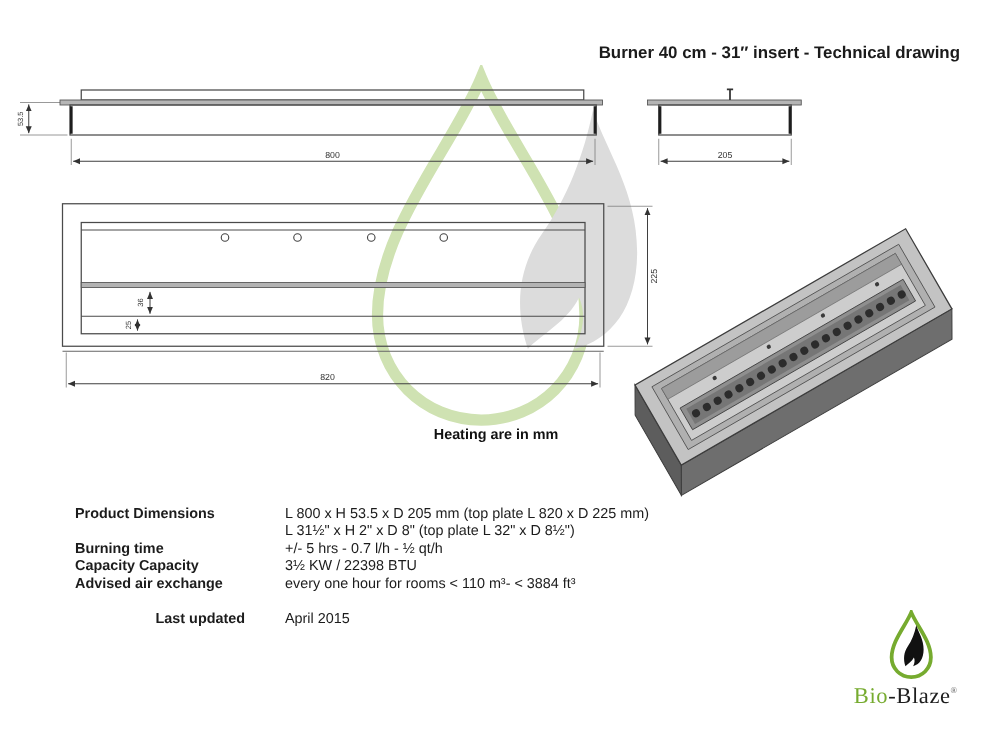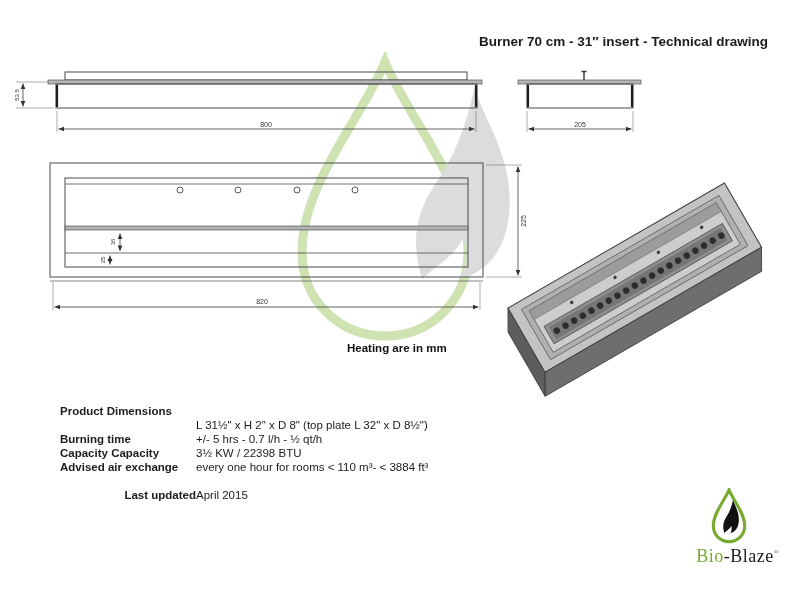--- a/index.html
+++ b/index.html
@@ -10,25 +10,25 @@
   .wm-logo{position:absolute;left:292px;top:52px;width:230px;height:310px;pointer-events:none;}
   
   .wm-text{position:absolute;left:103px;top:398px;font-family:"Liberation Serif",serif;
            font-size:138px;line-height:1;letter-spacing:6px;white-space:nowrap;pointer-events:none;}
   .wm-bio{color:#cddfab;}
   .wm-rest{color:#d9d9d9;}
   .wm-reg{font-size:27px;letter-spacing:0;color:#cfcfcf;position:relative;top:-62px;margin-left:6px;}
   .drawings{position:absolute;left:0;top:0;width:800px;height:410px;}
   .measures{position:absolute;left:347px;top:342px;font-size:11.5px;font-weight:bold;color:#111;}
   .spec{position:absolute;left:60px;top:404px;font-size:11.5px;color:#1c1c1c;}
-  .spec-row{display:flex;line-height:14px;}
+  .spec-row{display:flex;line-height:14px;gap:32px;}
   .spec-label{width:136px;font-weight:bold;}
   .spec-value{white-space:nowrap;}
   .spec-updated{margin-top:14px;text-align:right;}
-  .logo{position:absolute;left:683px;top:488px;width:110px;text-align:center;}
+  .logo{position:absolute;left:683px;top:488px;width:110px;text-align:left;}
   .logo svg{display:block;margin-left:22px;}
   .logo-text{font-family:"Liberation Serif",serif;font-size:18px;letter-spacing:0.5px;white-space:nowrap;margin-top:2px;}
   .logo-bio{color:#76ab2f;}
   .logo-rest{color:#1d1d1d;}
   .logo-reg{font-size:7px;color:#555;position:relative;top:-8px;}
   svg text{font-family:"Liberation Sans",sans-serif;fill:#333;}
   .ol{fill:none;stroke:#4a4a4a;stroke-width:1;}
   .ext{stroke:#777;stroke-width:0.6;}
   .dim{stroke:#3f3f3f;stroke-width:0.8;}
 </style>
@@ -36,21 +36,21 @@
 <body>
 
 <div class="page">
 
   <svg class="wm-logo" viewBox="0 0 230 310">
     <path d="M85,2 C62,58 2,124 2,192 C2,240 39,276 85,276 C131,276 168,240 168,192 C168,124 108,58 85,2 Z" transform="translate(8,8)" fill="none" stroke="#cfe2b2" stroke-width="9"></path>
     <path d="M66,0 C78,28 104,54 104,94 C104,130 82,152 50,158 C58,146 60,134 54,124 C44,140 22,148 10,158 C-2,130 2,104 22,82 C44,58 58,30 66,0 Z" transform="translate(121,36) scale(0.93,1.21)" fill="#dcdcdc"></path>
   </svg>
 
 
-  <div class="title">Burner 70 cm - 31″ insert - Technical drawing</div>
+  <div class="title">Burner 40 cm - 31″ insert - Technical drawing</div>
 
   <svg class="drawings" viewBox="0 0 800 410">
     <defs>
       <marker id="arr" markerWidth="8" markerHeight="8" refX="7" refY="4" orient="auto-start-reverse">
         <path d="M0,1 L7,4 L0,7 Z" fill="#333"></path>
       </marker>
     </defs>
 
     <g>
       <path class="ext" d="M16,82 H54 M16,108 H54"></path>
@@ -138,20 +138,21 @@
           <circle cx="208" cy="27" r="1.7"></circle>
       </g>
     </g>
   </svg>
 
   <div class="measures">Heating are in mm</div>
 
   <div class="spec">
     <div class="spec-row">
       <div class="spec-label">Product Dimensions</div>
+      <div class="spec-value">L 800 x H 53.5 x D 205 mm (top plate L 820 x D 225 mm)</div>
     </div>
     <div class="spec-row">
       <div class="spec-label"></div>
       <div class="spec-value">L 31½" x H 2" x D 8" (top plate L 32" x D 8½")</div>
     </div>
     <div class="spec-row">
       <div class="spec-label">Burning time</div>
       <div class="spec-value">+/- 5 hrs - 0.7 l/h -  ½ qt/h</div>
     </div>
     <div class="spec-row">

